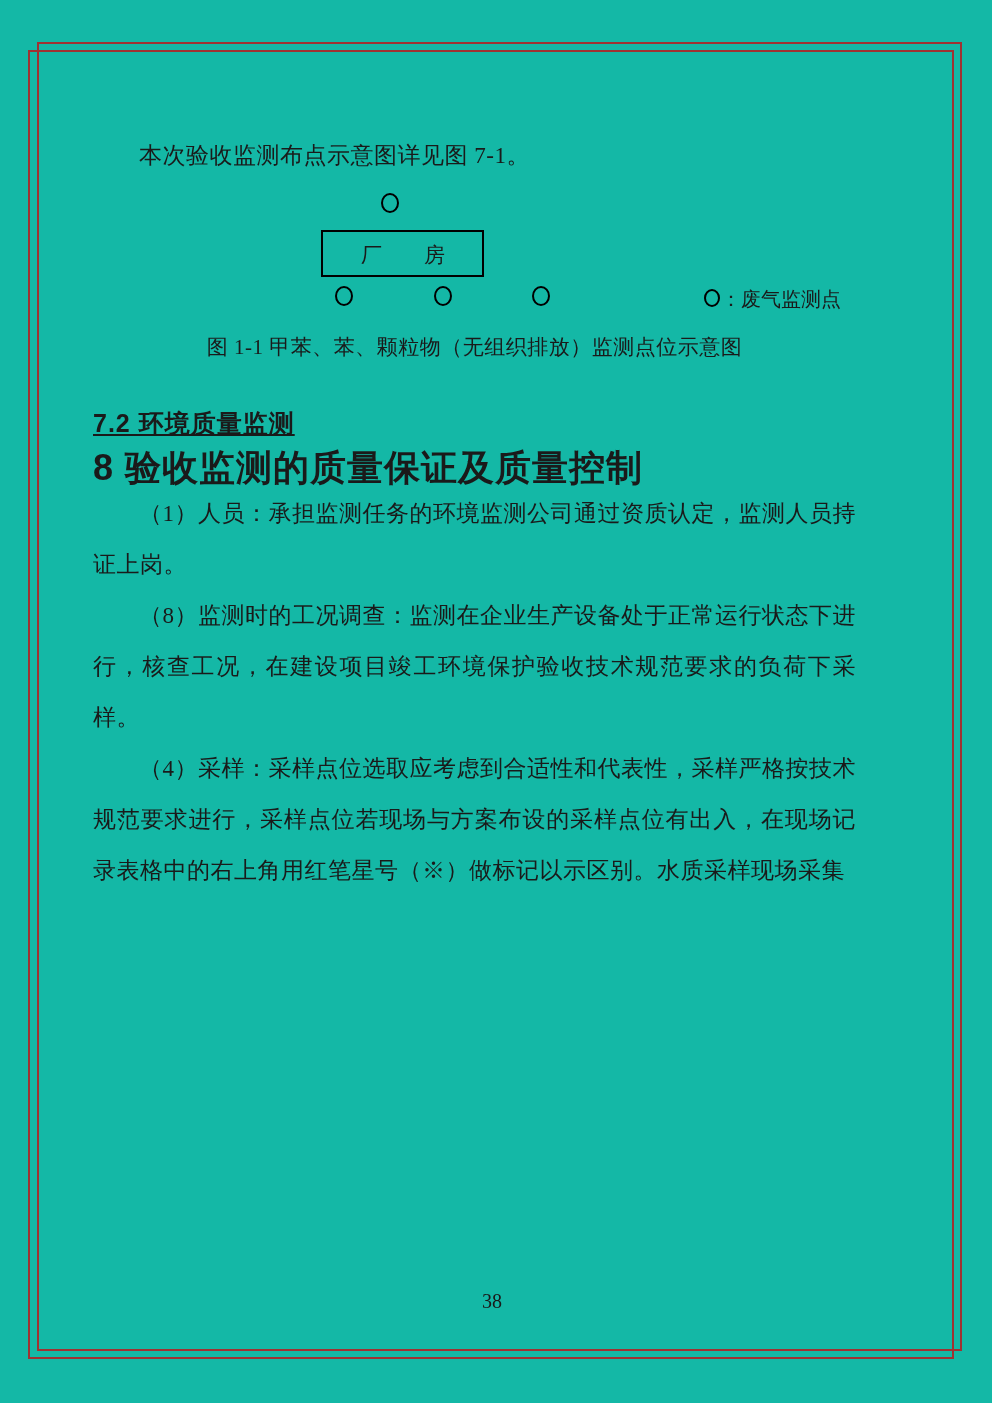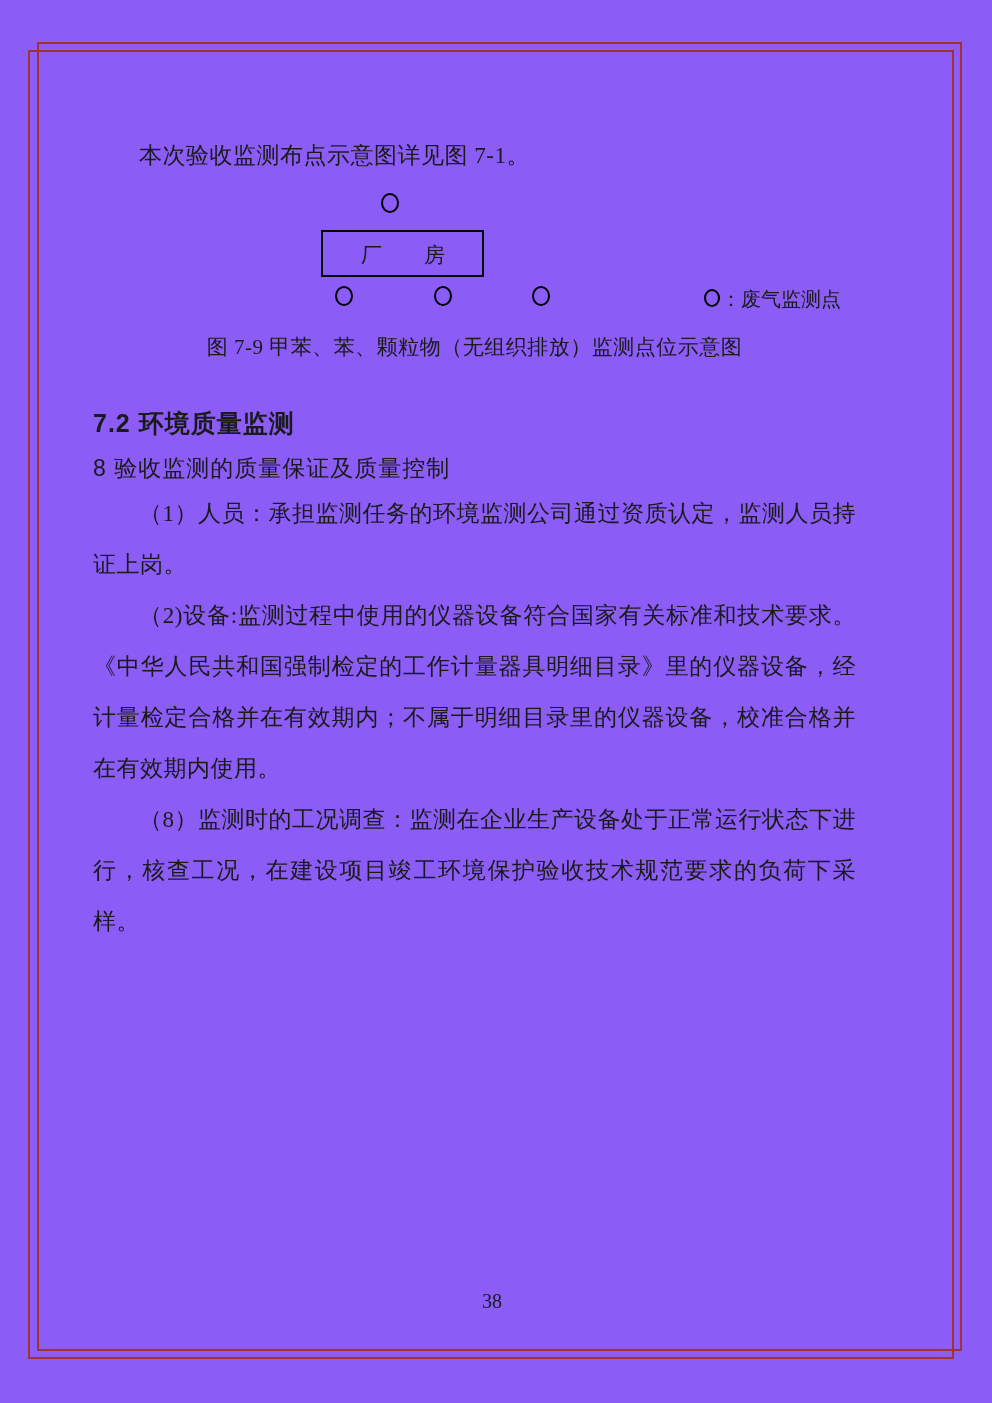--- a/index.html
+++ b/index.html
@@ -4,21 +4,21 @@
 <style>
   html, body {
     margin: 0;
     padding: 0;
     background: #ffffff;
   }
   .page {
     position: relative;
     width: 992px;
     height: 1403px;
-    background: #8b5cf6;
+    background: #14b8a6;
     overflow: hidden;
     font-family: "Liberation Serif", "DejaVu Serif", serif;
     color: #1a1a1a;
   }
   
   .border-a {
     position: absolute;
     left: 28px; top: 50px;
     width: 926px; height: 1309px;
     border: 2px solid #A03232;
@@ -58,27 +58,28 @@
     text-align: center;
     letter-spacing: 0.5px;
   }
   h2.sec {
     margin: 44px 0 8px 0;
     font-family: "Liberation Sans", "DejaVu Sans", sans-serif;
     font-size: 25px;
     line-height: 34px;
     font-weight: bold;
     letter-spacing: 1px;
+    text-decoration: underline;
   }
   h1.sec {
     margin: 2px 0 0 0;
     font-family: "Liberation Sans", "DejaVu Sans", sans-serif;
-    font-size: 23px;
+    font-size: 36px;
     line-height: 40px;
-    font-weight: normal;
+    font-weight: bold;
     letter-spacing: 1px;
   }
   p.after-caption { margin-top: 24px; }
   p.after-h1 { margin-top: 16px; }
   .page-number {
     position: absolute;
     left: 0; right: 8px;
     top: 1288px;
     text-align: center;
     font-size: 20px;
@@ -109,27 +110,27 @@
       <text x="310" y="77" font-size="21" text-anchor="middle">厂　　房</text>
 
       <ellipse cx="251" cy="111" rx="8" ry="9" fill="none" stroke="#000" stroke-width="2"></ellipse>
       <ellipse cx="350" cy="111" rx="8" ry="9" fill="none" stroke="#000" stroke-width="2"></ellipse>
       <ellipse cx="448" cy="111" rx="8" ry="9" fill="none" stroke="#000" stroke-width="2"></ellipse>
 
       <ellipse cx="619" cy="113" rx="7" ry="8" fill="none" stroke="#000" stroke-width="2"></ellipse>
       <text x="628" y="121" font-size="20">：废气监测点</text>
     </svg>
 
-    <p class="caption">图 7-9 甲苯、苯、颗粒物（无组织排放）监测点位示意图</p>
+    <p class="caption">图 1-1 甲苯、苯、颗粒物（无组织排放）监测点位示意图</p>
 
     <h2 class="sec">7.2 环境质量监测</h2>
 
 
     <h1 class="sec">8 验收监测的质量保证及质量控制</h1>
 
     <p class="body indent">（1）人员：承担监测任务的环境监测公司通过资质认定，监测人员持证上岗。</p>
-    <p class="body indent">（2)设备:监测过程中使用的仪器设备符合国家有关标准和技术要求。《中华人民共和国强制检定的工作计量器具明细目录》里的仪器设备，经计量检定合格并在有效期内；不属于明细目录里的仪器设备，校准合格并在有效期内使用。</p>
     <p class="body indent">（8）监测时的工况调查：监测在企业生产设备处于正常运行状态下进行，核查工况，在建设项目竣工环境保护验收技术规范要求的负荷下采样。</p>
+    <p class="body indent">（4）采样：采样点位选取应考虑到合适性和代表性，采样严格按技术规范要求进行，采样点位若现场与方案布设的采样点位有出入，在现场记录表格中的右上角用红笔星号（※）做标记以示区别。水质采样现场采集</p>
   </div>
 
   <div class="page-number">38</div>
 
 </div>
 
 </body></html>

